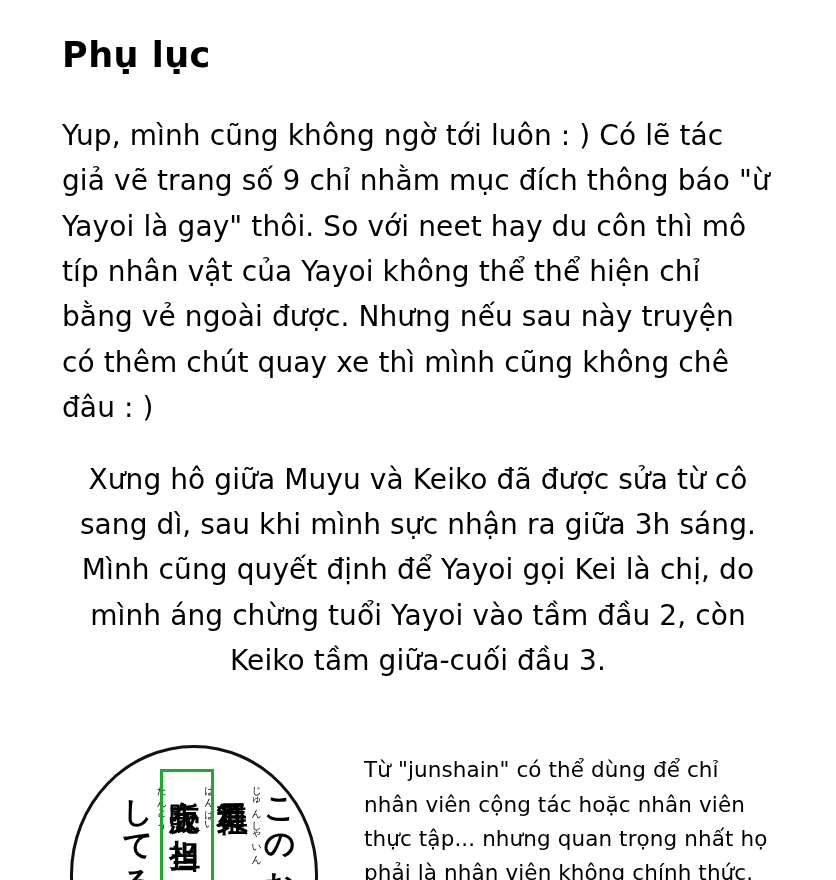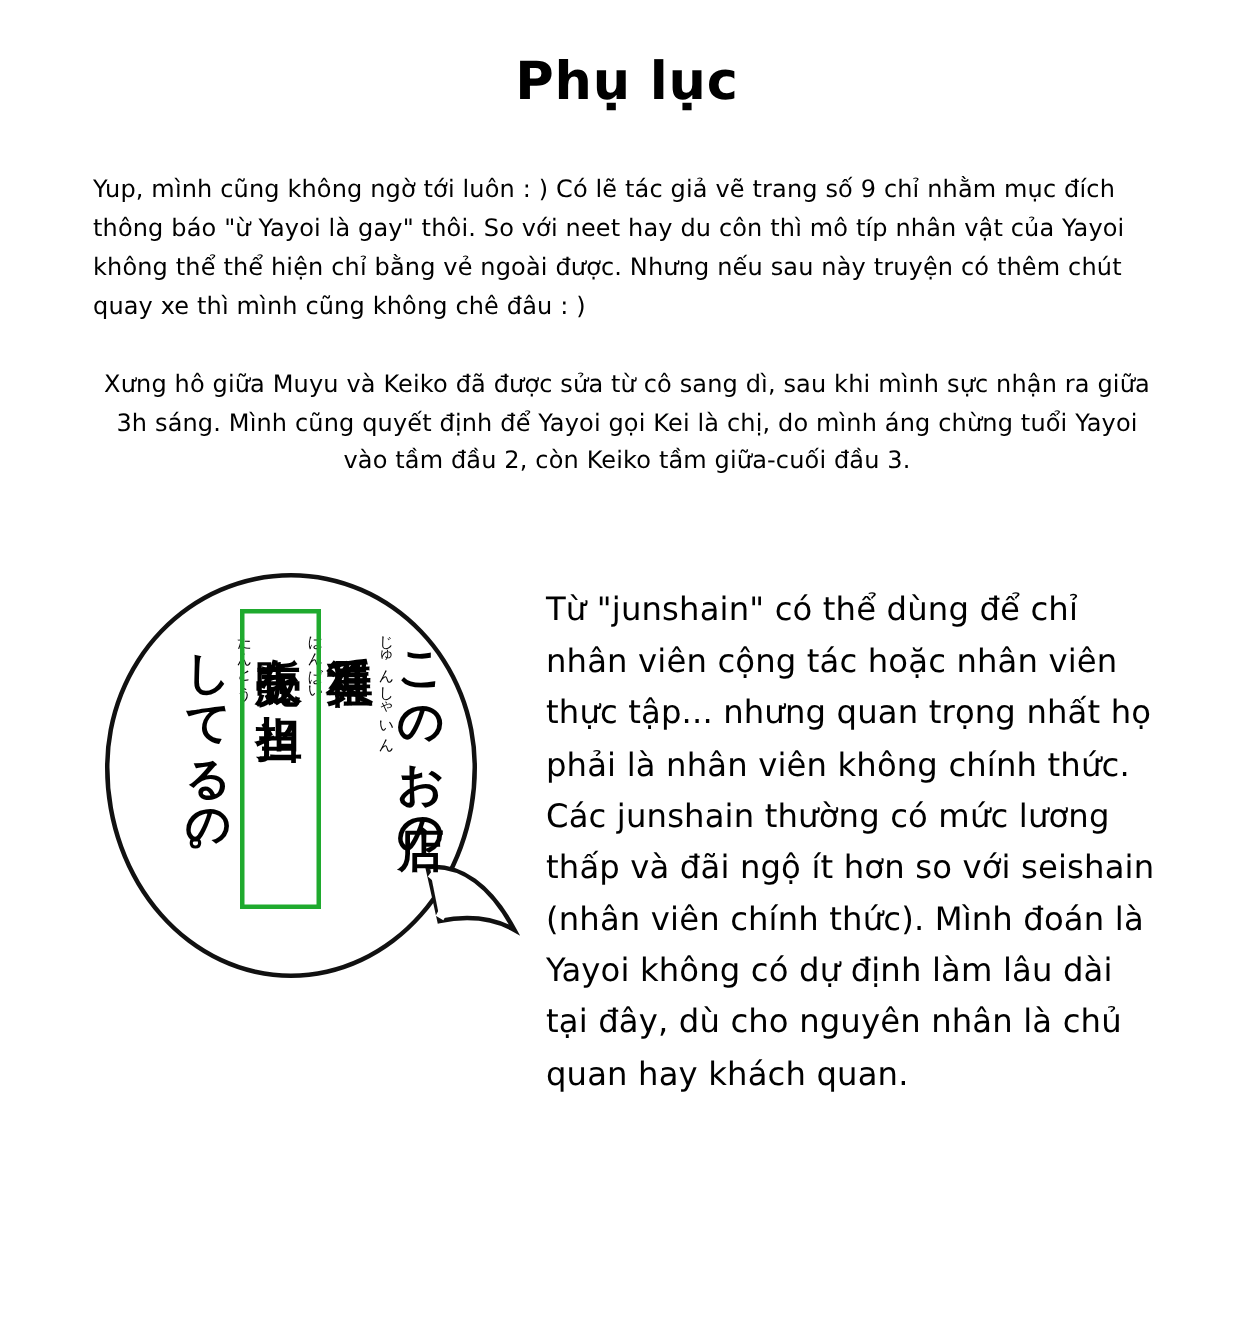--- a/index.html
+++ b/index.html
@@ -15,30 +15,30 @@
     overflow: hidden;
   }
   .page {
     position: relative;
     width: 836px;
     height: 880px;
     box-sizing: border-box;
     padding: 0 62px;
   }
   .title {
-    text-align: center;
+    text-align: left;
     font-size: 35px;
     font-weight: 700;
     letter-spacing: 0.5px;
     margin: 34px 0 0 0;
     line-height: 1.2;
     font-family: "DejaVu Sans", sans-serif;
   }
   .para {
-    font-size: 16px;
+    font-size: 28px;
     line-height: 1.62;
     margin: 0;
     letter-spacing: 0.1px;
   }
   #para-1 { margin-top: 37px; }
   #para-2 { margin-top: 26px; text-align: center; }
 
   .lower {
     position: relative;
     margin-top: 52px;

